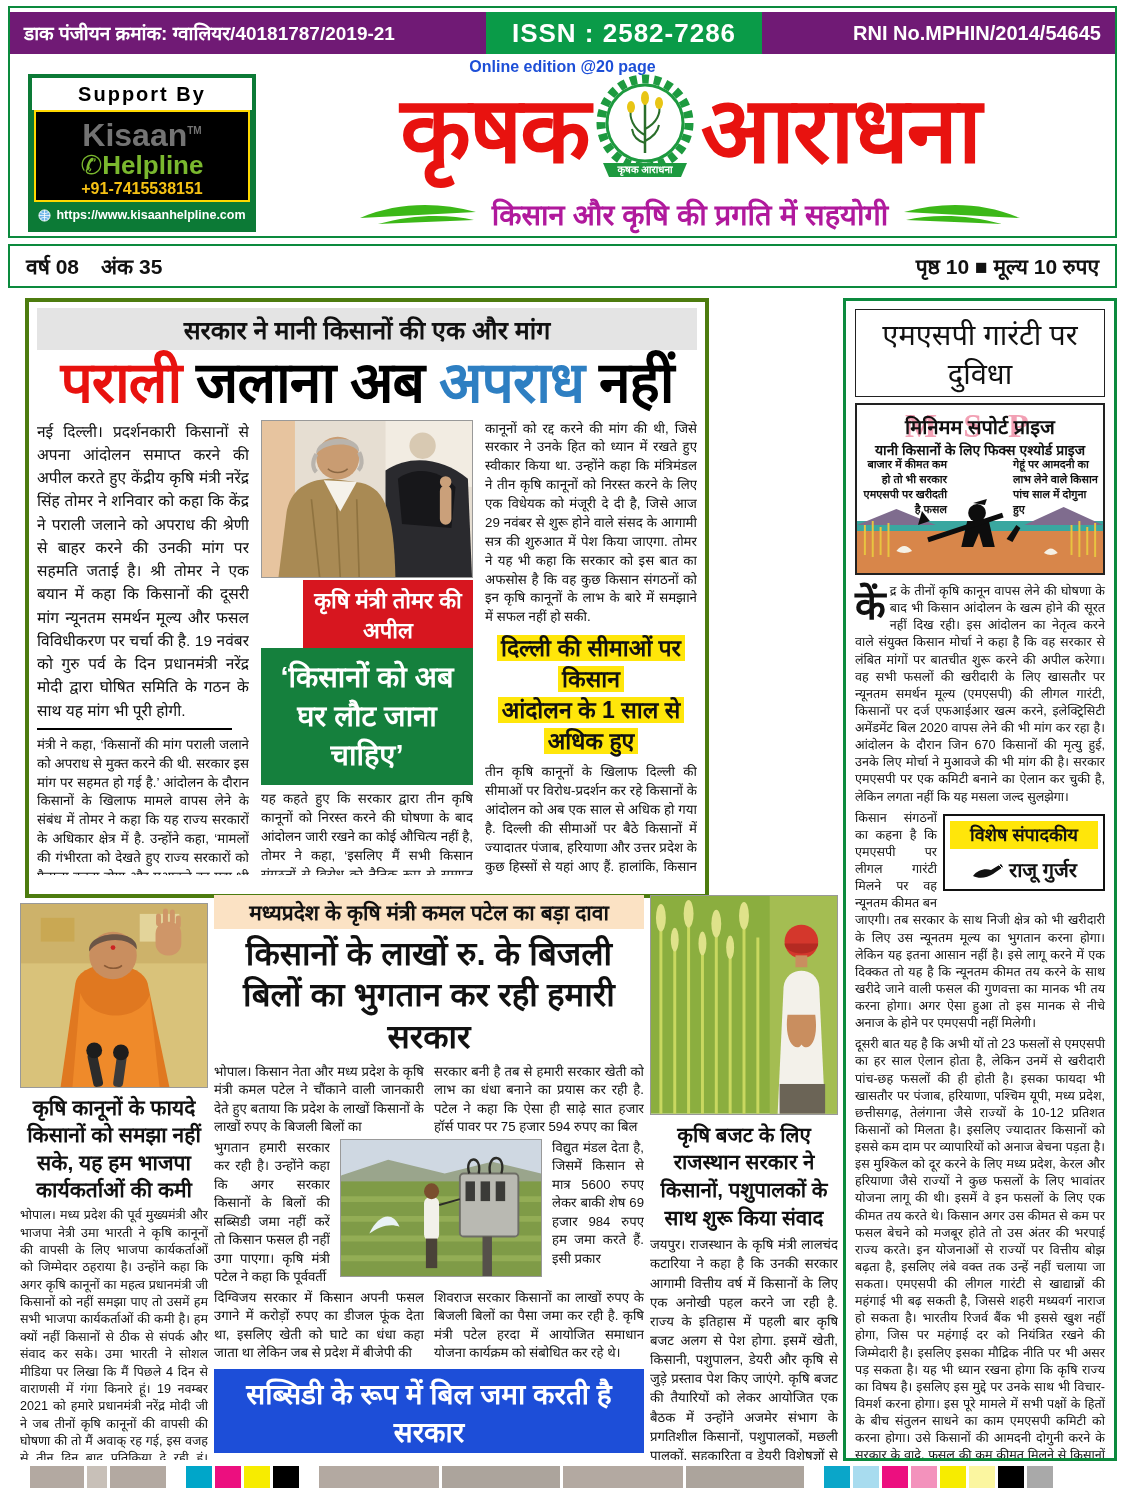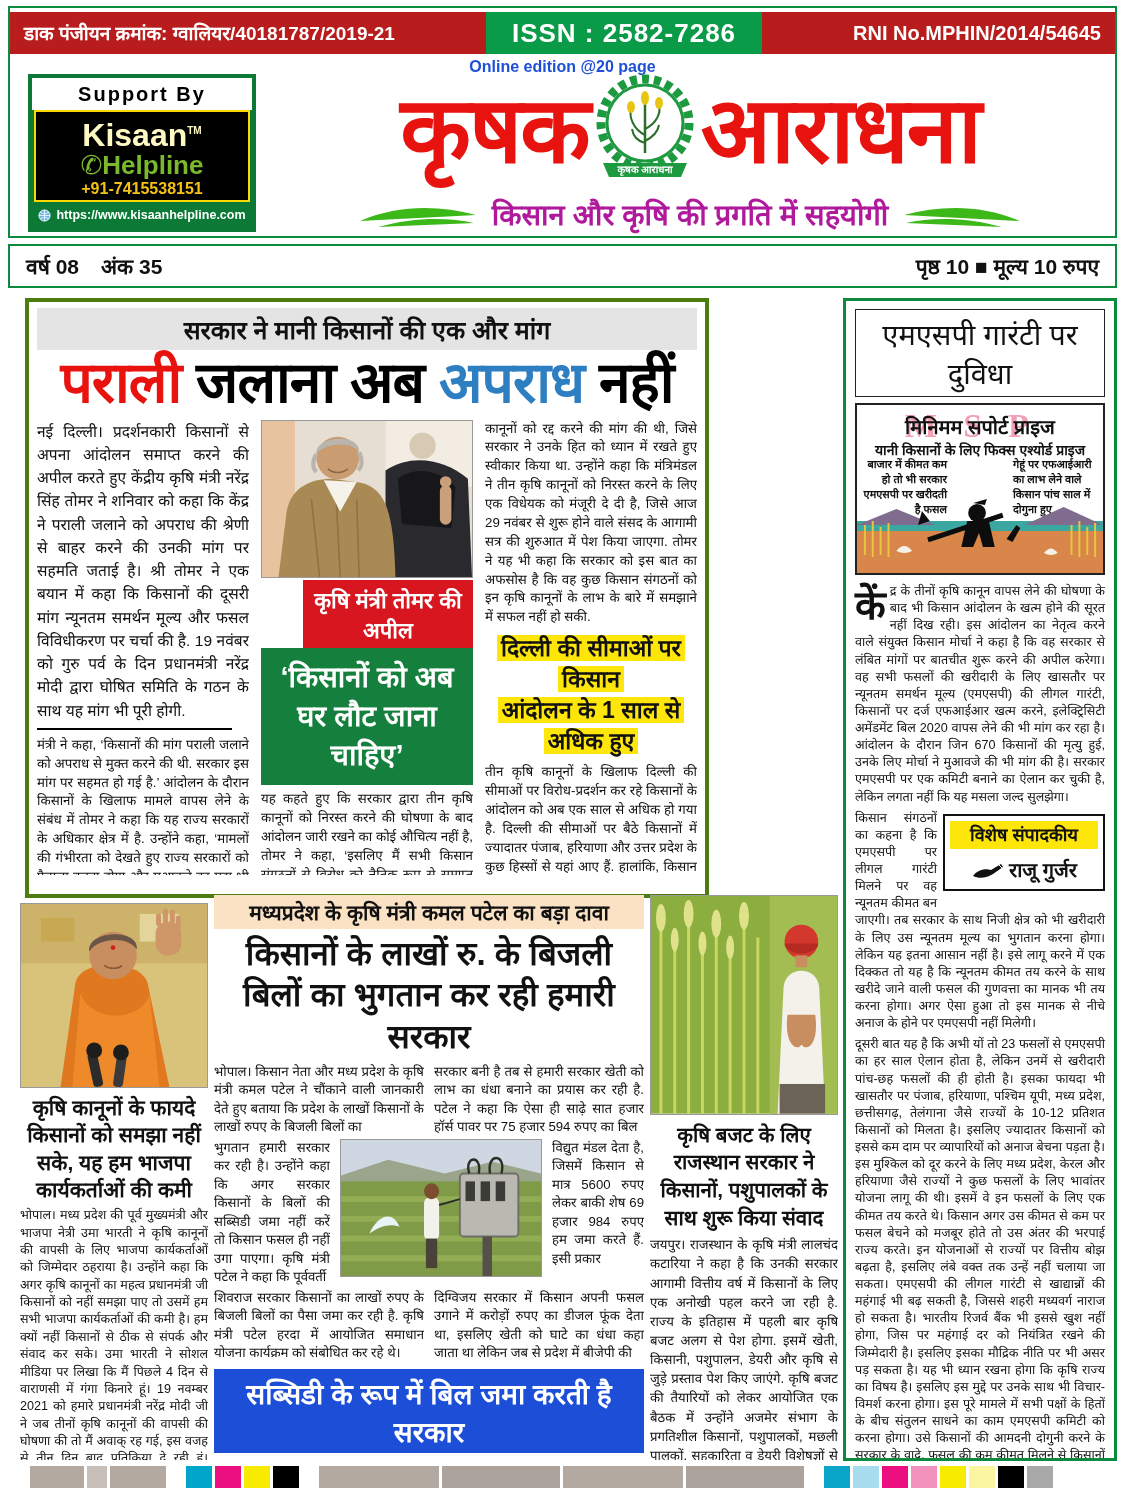--- a/index.html
+++ b/index.html
@@ -5,38 +5,38 @@
   * { margin:0; padding:0; box-sizing:border-box; }
   html,body { background:#ffffff; }
   body {
     width:1125px; height:1500px; position:relative; overflow:hidden;
     font-family:"Liberation Sans","DejaVu Sans",sans-serif; color:#111;
   }
   .abs { position:absolute; }
 
   
   .header-frame { left:8px; top:6px; width:1109px; height:232px; border:2px solid #0c8a3e; background:#fff; }
-  .top-bar { position:absolute; left:0; top:4px; width:100%; height:42px; background:#b91c1c; display:flex; align-items:center; justify-content:space-between; color:#fff; font-weight:bold; }
+  .top-bar { position:absolute; left:0; top:4px; width:100%; height:42px; background:#701a75; display:flex; align-items:center; justify-content:space-between; color:#fff; font-weight:bold; }
   .top-bar .postal { font-size:19px; padding-left:14px; }
   .top-bar .rni { font-size:20px; padding-right:14px; }
   .issn-box { background:#0a9b48; height:100%; display:flex; align-items:center; padding:0 26px; font-size:26px; letter-spacing:1px; }
   .online-edition { position:absolute; left:0; top:50px; width:100%; text-align:center; color:#1d4fd7; font-weight:bold; font-size:16px; }
 
   .support-box { position:absolute; left:18px; top:66px; width:228px; height:158px; border:4px solid #0c7a36; background:#0c7a36; overflow:hidden; }
   .support-head { background:#fff; color:#000; font-weight:bold; font-size:20px; text-align:center; height:32px; line-height:32px; letter-spacing:2px; }
   .support-body { background:#000; border:2px solid #ffd800; margin:0 2px; height:92px; text-align:center; padding-top:2px; }
-  .kisaan-word { color:#fef9c3; font-weight:bold; font-size:32px; line-height:34px; }
+  .kisaan-word { color:#737373; font-weight:bold; font-size:32px; line-height:34px; }
   .kisaan-word sup { font-size:10px; }
   .helpline-word { color:#7ab82e; font-weight:bold; font-size:26px; line-height:26px; }
   .support-phone { color:#f5c114; font-weight:bold; font-size:16px; line-height:22px; }
   .support-url { color:#fff; font-size:12.5px; font-weight:bold; text-align:center; height:26px; display:flex; align-items:center; justify-content:center; gap:5px; }
 
   .masthead { position:absolute; left:265px; top:58px; width:830px; height:128px; display:flex; align-items:center; justify-content:center; }
   .mast-word { color:#e8120f; font-weight:bold; font-size:92px; line-height:1; letter-spacing:-2px; }
-  .tagline-row { position:absolute; left:265px; top:186px; width:830px; display:flex; align-items:center; justify-content:center; gap:14px; }
+  .tagline-row { position:absolute; left:265px; top:186px; width:830px; display:flex; align-items:flex-start; justify-content:center; gap:14px; }
   .tagline { color:#b0199c; font-weight:bold; font-size:29px; }
 
   .dateline { left:8px; top:244px; width:1109px; height:44px; border:2px solid #0c8a3e; display:flex; align-items:center; justify-content:space-between; font-weight:bold; font-size:21px; padding:0 16px; background:#fff; }
   .dateline .vol span { margin-right:22px; }
 
   
   .lead-box { left:25px; top:298px; width:684px; height:600px; border:4px solid #4d7c0f; background:#fff; padding:6px 8px; overflow:hidden; }
   .lead-kicker { background:#e4e4e4; text-align:center; font-weight:bold; font-size:25px; padding:4px 0; }
   .lead-headline { text-align:center; font-weight:bold; font-size:57px; line-height:1.15; letter-spacing:-1px; white-space:nowrap; }
   .lead-cols { display:flex; gap:12px; margin-top:4px; height:455px; overflow:hidden; }
@@ -203,21 +203,21 @@
   </div>
 </div>
 
 <div class="abs sidebar">
   <div class="sb-headline">एमएसपी गारंटी पर दुविधा</div>
   <div class="sb-info">
     <div class="msp-watermark">MSP</div>
     <div class="sb-info-title">मिनिमम सपोर्ट प्राइज</div>
     <div class="sb-info-sub">यानी किसानों के लिए फिक्स एश्योर्ड प्राइज</div>
     <div class="sb-note left">बाजार में कीमत कम हो तो भी सरकार एमएसपी पर खरीदती है फसल</div>
-    <div class="sb-note right">गेहूं पर एफआईआरी का लाभ लेने वाले किसान पांच साल में दोगुना हुए</div>
+    <div class="sb-note right">गेहूं पर आमदनी का लाभ लेने वाले किसान पांच साल में दोगुना हुए</div>
     <svg width="100%" height="78" viewBox="0 0 250 78" preserveAspectRatio="none" style="position:absolute;bottom:0;left:0;">
       <rect y="30" width="250" height="48" fill="#d8864a"></rect>
       <rect y="26" width="250" height="10" fill="#3aa7a0"></rect>
       <path d="M0 30 L40 14 L80 30 Z M170 30 L210 12 L250 30 Z" fill="#7f6c8e"></path>
       <g stroke="#e8c440" stroke-width="2">
         <path d="M8 60 V30 M16 62 V26 M24 60 V32 M32 62 V28"></path>
         <path d="M218 60 V30 M226 62 V26 M234 60 V32 M242 62 V28"></path>
       </g>
       <g fill="#0d0d0d">
         <circle cx="122" cy="18" r="9"></circle>
@@ -298,22 +298,22 @@
             <rect x="164" y="42" width="10" height="20"></rect>
           </g>
         <path d="M136 34 C130 16 150 14 146 34 M158 34 C154 12 176 14 170 34" stroke="#2c2c28" stroke-width="2.5" fill="none"></path>
         <rect x="150" y="98" width="10" height="40" fill="#55504a"></rect>
         <path d="M104 66 L126 60" stroke="#2c2c28" stroke-width="2"></path>
       </svg>
     </div>
     <div class="narrow-r">विद्युत मंडल देता है, जिसमें किसान से मात्र 5600 रुपए लेकर बाकी शेष 69 हजार 984 रुपए हम जमा करते हैं. इसी प्रकार</div>
   </div>
   <div class="patel-seg">
+    <div class="half">दिग्विजय सरकार में किसान अपनी फसल उगाने में करोड़ों रुपए का डीजल फूंक देता था, इसलिए खेती को घाटे का धंधा कहा जाता था लेकिन जब से प्रदेश में बीजेपी की</div>
     <div class="half">शिवराज सरकार किसानों का लाखों रुपए के बिजली बिलों का पैसा जमा कर रही है. कृषि मंत्री पटेल हरदा में आयोजित समाधान योजना कार्यक्रम को संबोधित कर रहे थे।</div>
-    <div class="half">दिग्विजय सरकार में किसान अपनी फसल उगाने में करोड़ों रुपए का डीजल फूंक देता था, इसलिए खेती को घाटे का धंधा कहा जाता था लेकिन जब से प्रदेश में बीजेपी की</div>
   </div>
   <div class="red-banner">सब्सिडी के रूप में बिल जमा करती है सरकार</div>
 
 </div>
 
 <div class="abs raj-col">
   <svg class="photo-frame" viewBox="0 0 188 220" preserveAspectRatio="none">
     <rect width="188" height="220" fill="#8bae3f"></rect>
     <g stroke="#c9d860" stroke-width="3">
       <path d="M10 220 V20 M24 220 V40 M38 220 V15 M52 220 V45 M66 220 V25 M80 220 V50 M94 220 V18 M108 220 V42"></path>

